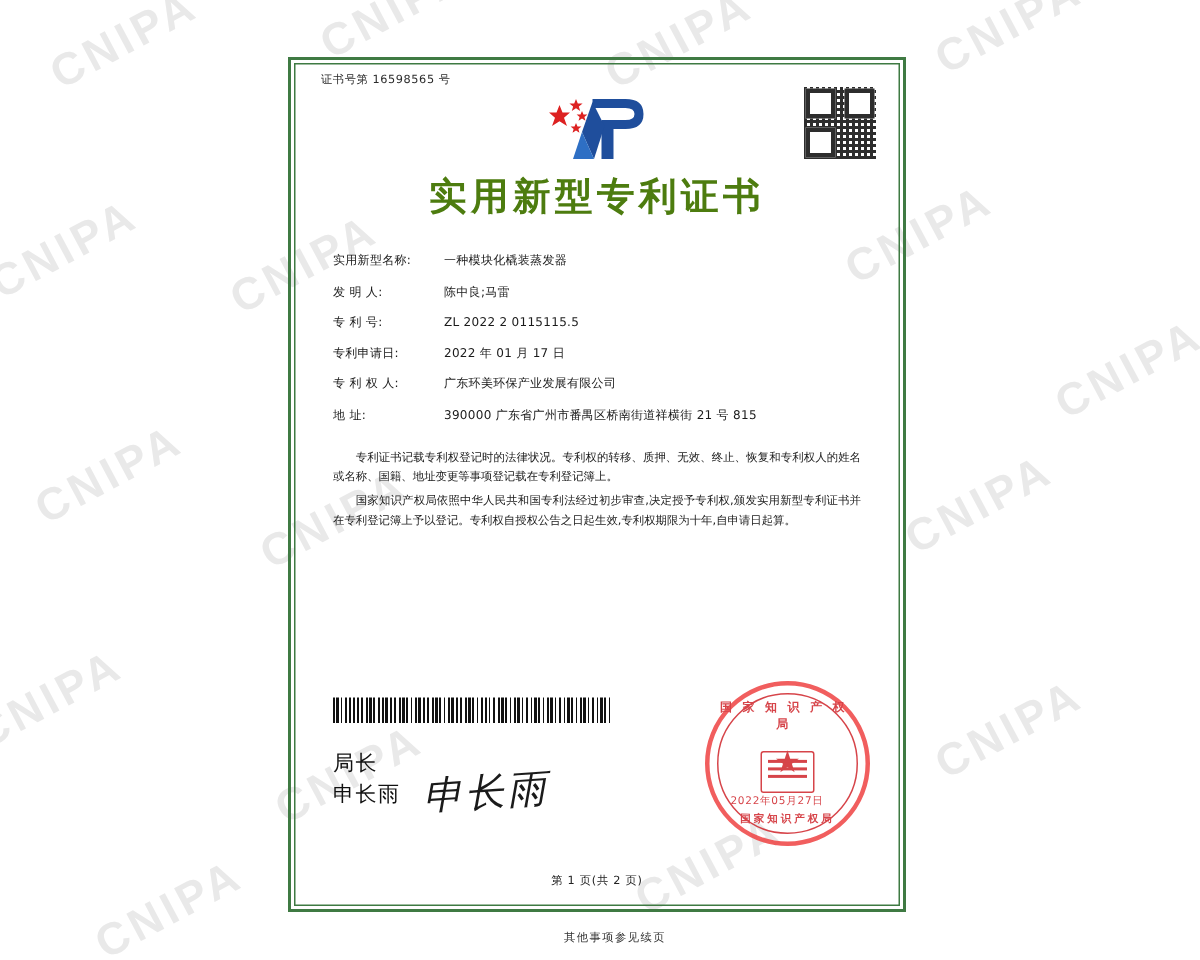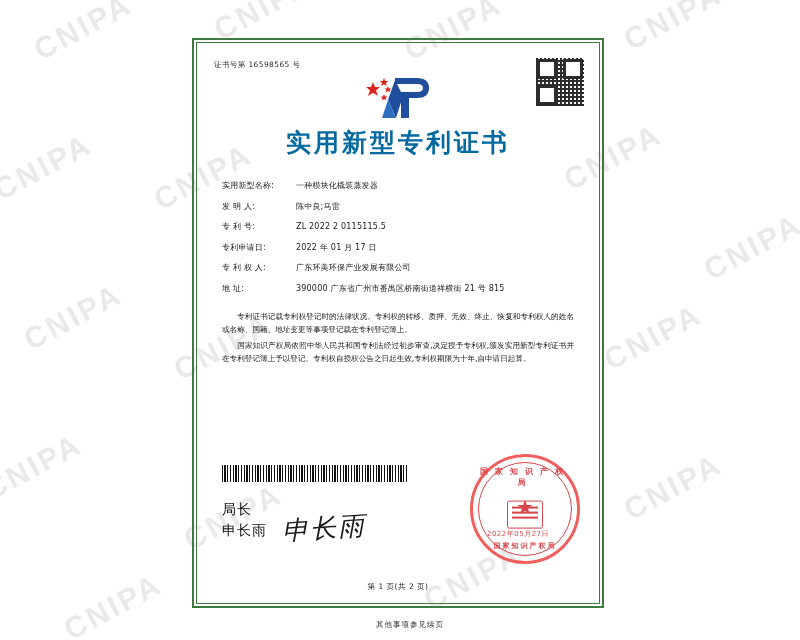--- a/index.html
+++ b/index.html
@@ -55,21 +55,21 @@
   }
   .cert-border-inner {
     position: absolute;
     inset: 4px;
     border: 1px solid #3f7a43;
   }
 
   .cert-inner {
     position: absolute;
     inset: 0;
-    padding: 16px 22px;
+    padding: 4px 22px;
     box-sizing: border-box;
   }
 
   .cert-no {
     font-size: 7.5px;
     color: #2b2b2b;
     letter-spacing: .4px;
     margin-top: 6px;
   }
 
@@ -114,21 +114,21 @@
   .logo {
     position: relative;
     width: 86px;
     height: 48px;
   }
 
   .title {
     text-align: center;
     font-size: 25px;
     font-weight: bold;
-    color: #0369a1;
+    color: #4d7c0f;
     letter-spacing: 3px;
     margin-top: 2px;
     font-family: "DejaVu Sans", "Liberation Sans", sans-serif;
   }
 
   
   .fields {
     margin-top: 22px;
     padding-left: 8px;
   }

